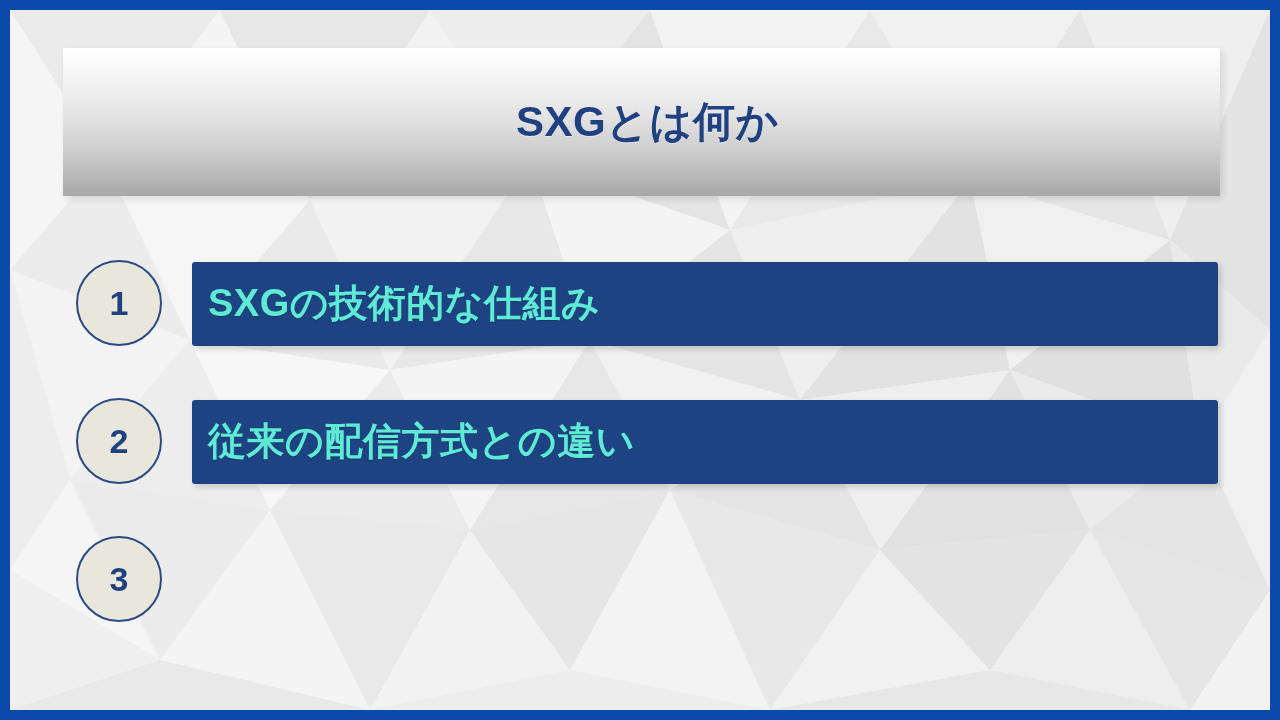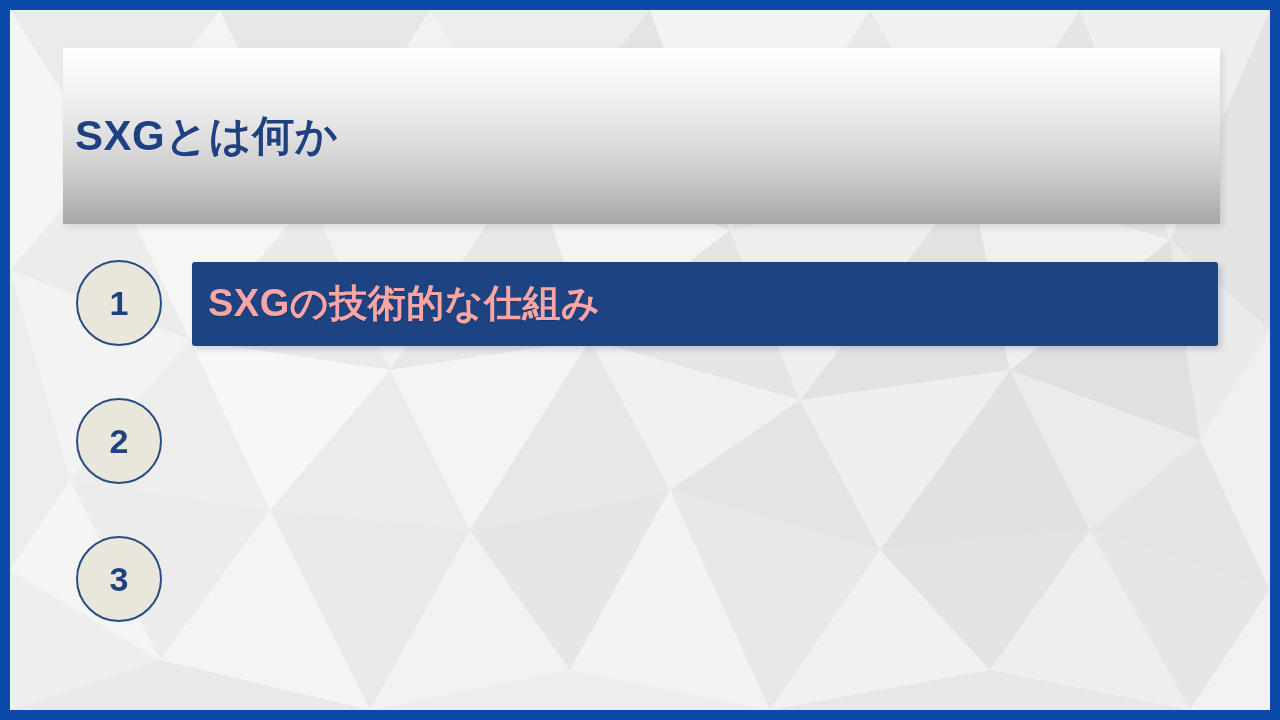--- a/index.html
+++ b/index.html
@@ -40,34 +40,35 @@
     height: 100%;
     display: block;
   }
 
   
   .title-band {
     position: absolute;
     left: 53px;
     top: 38px;
     width: 1157px;
-    height: 176px;
+    height: 148px;
     background: linear-gradient(to bottom,
                 #ffffff 0%,
                 #fbfbfb 8%,
                 #f0f0f0 28%,
                 #dedede 52%,
                 #c6c6c6 76%,
                 #ababab 97%,
                 #a8a8a8 100%);
     box-shadow: 3px 3px 7px rgba(0,0,0,0.10);
     display: flex;
     align-items: center;
     box-sizing: border-box;
     padding-left: 12px;
+    justify-content: center;
   }
   .title-text {
     font-size: 42px;
     font-weight: bold;
     color: #1f4181;
     letter-spacing: 0.5px;
     line-height: 1.1;
     white-space: nowrap;
     text-shadow: 0 1px 0 rgba(255,255,255,0.4);
   }
@@ -116,21 +117,21 @@
     box-shadow: 3px 3px 6px rgba(0,0,0,0.16);
     display: flex;
     align-items: center;
     box-sizing: border-box;
     padding-left: 16px;
     z-index: 2;
   }
   .agenda-label {
     font-size: 38px;
     font-weight: bold;
-    color: #fca5a5;
+    color: #5eead4;
     letter-spacing: 0.5px;
     line-height: 1.15;
     white-space: nowrap;
     text-shadow: 0 1px 1px rgba(0,0,0,0.18);
   }
 </style>
 </head>
 <body>
 
 <div class="slide">
@@ -214,20 +215,23 @@
         </div>
         <div class="agenda-bar">
           <span class="agenda-label">SXGの技術的な仕組み</span>
         </div>
       </div>
 
       <div class="agenda-row">
         <div class="num-circle">
           <span class="num-text">2</span>
         </div>
+        <div class="agenda-bar">
+          <span class="agenda-label">従来の配信方式との違い</span>
+        </div>
       </div>
 
       <div class="agenda-row">
         <div class="num-circle">
           <span class="num-text">3</span>
         </div>
       </div>
 
     </div>
 

